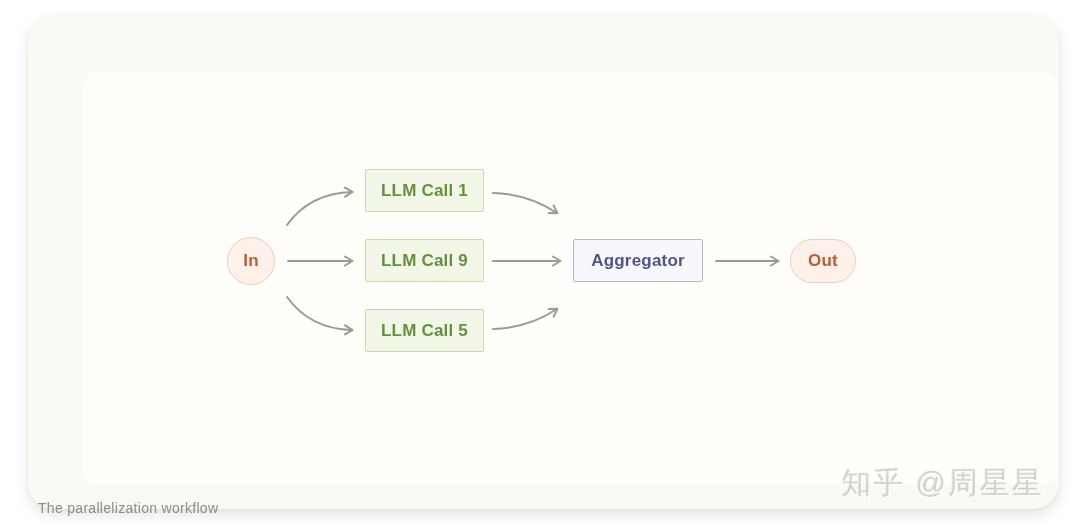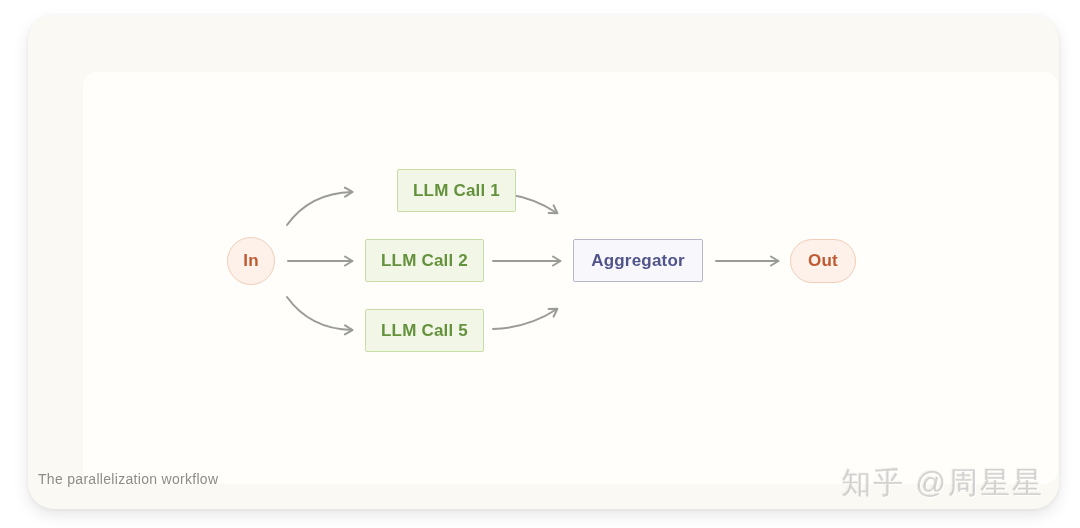--- a/index.html
+++ b/index.html
@@ -61,27 +61,27 @@
   }
   .node.agg {
     left: 573px; top: 239px; width: 130px; height: 43px;
     background: var(--agg-fill, #f7f7fc);
     border: 1px solid var(--agg-border, #b7b7ca);
     color: var(--agg-text, #50548a);
     border-radius: 2px;
   }
   #node-in  { left: 227px; top: 237px; width: 48px; height: 48px; border-radius: 50%; }
   #node-out { left: 790px; top: 239px; width: 66px; height: 44px; border-radius: 22px; }
-  #node-llm1 { top: 169px; margin-left: 32px; }
+  #node-llm1 { top: 169px; }
   #node-llm2 { top: 239px; }
   #node-llm3 { top: 309px; }
 
   .caption {
     position: absolute;
-    left: 38px; top: 471px;
+    left: 38px; top: 500px;
     font-size: 14px;
     color: #8d8c86;
     letter-spacing: 0.3px;
   }
   .watermark {
     position: absolute;
     right: 36px; top: 463px;
     font-size: 30px;
     font-weight: normal;
     letter-spacing: 2px;
@@ -110,21 +110,21 @@
     <path class="edge" d="M493,193 Q528,194 557,213" marker-end="url(#arrowhead)"></path>
     <path class="edge" d="M493,261 L560,261" marker-end="url(#arrowhead)"></path>
     <path class="edge" d="M493,329 Q528,328 557,309" marker-end="url(#arrowhead)"></path>
     <path class="edge" d="M716,261 L778,261" marker-end="url(#arrowhead)"></path>
   </svg>
 
   <div id="node-in" class="node io">In</div>
 
   <div id="node-llm1" class="node llm">LLM Call 1</div>
 
-  <div id="node-llm2" class="node llm">LLM Call 2</div>
+  <div id="node-llm2" class="node llm">LLM Call 9</div>
 
   <div id="node-llm3" class="node llm">LLM Call 5</div>
 
   <div id="node-out" class="node io">Out</div>
 
   <div class="node agg">Aggregator</div>
 
   <div class="caption">The parallelization workflow</div>
 
   <div class="watermark">知乎 @周星星</div>

